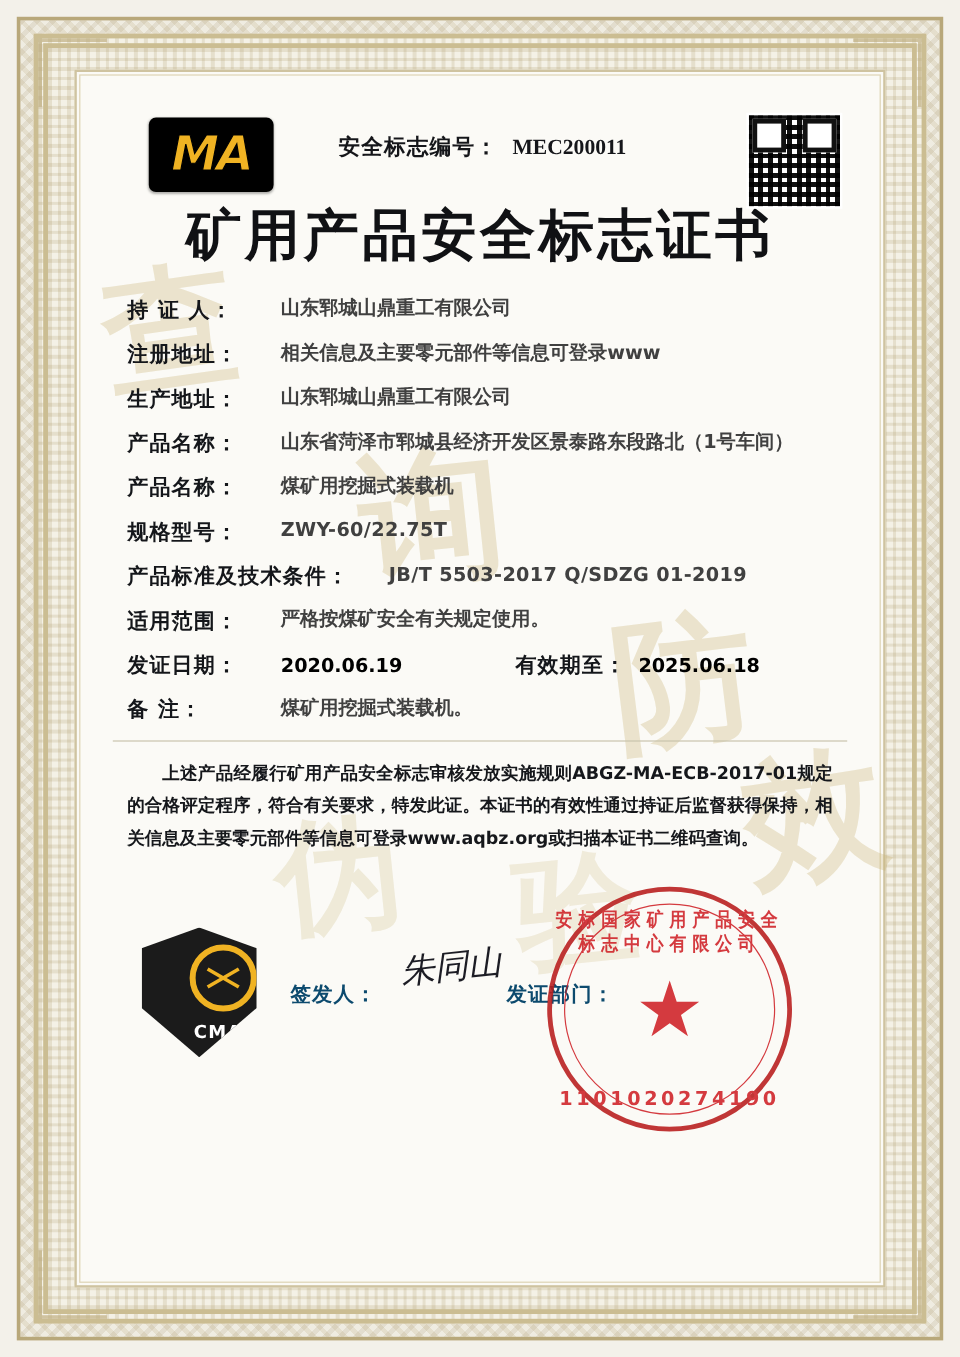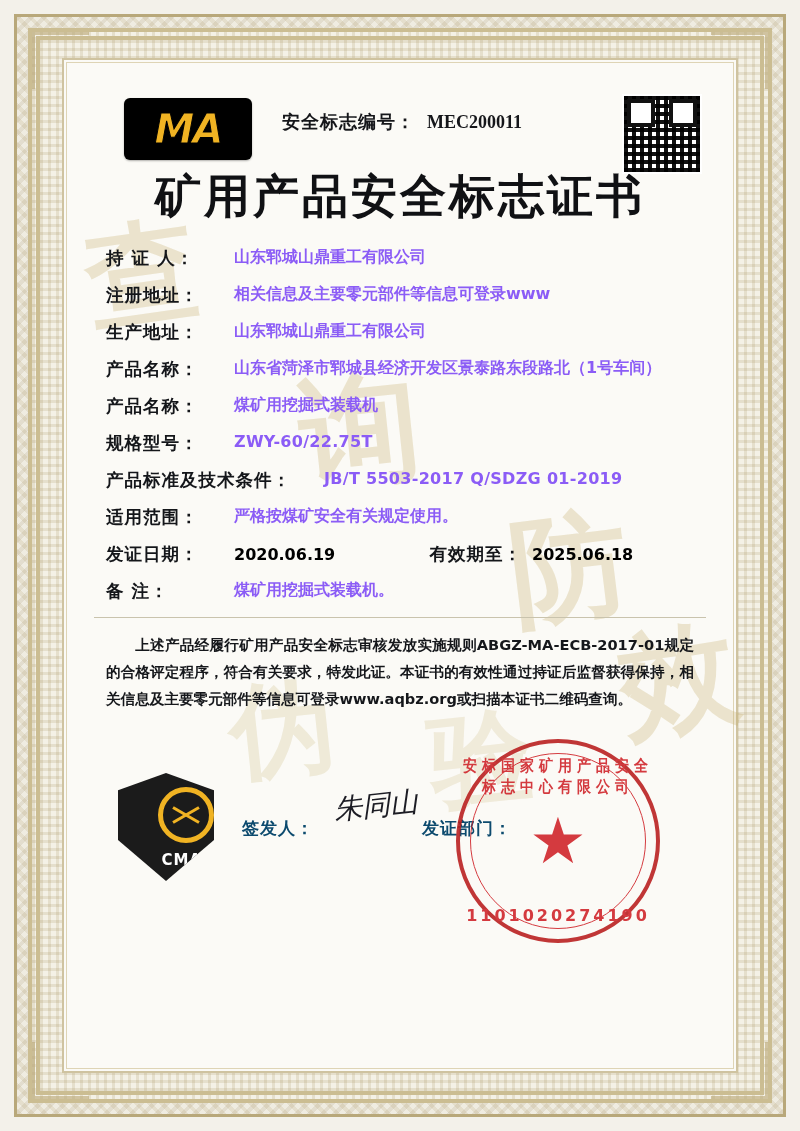--- a/index.html
+++ b/index.html
@@ -88,21 +88,21 @@
     padding: 16px 26px 0 26px;
     box-sizing: border-box;
   }
   .top-row {
     position: relative;
     height: 84px;
   }
   .ma-logo {
     position: absolute;
     left: 32px; top: 20px;
-    width: 128px; height: 62px;
+    width: 104px; height: 62px;
     background: #000;
     border-radius: 6px;
     display: flex;
     align-items: center;
     justify-content: center;
     box-shadow: 0 1px 2px rgba(0,0,0,.3);
   }
   .ma-logo span {
     font-family: "DejaVu Sans", sans-serif;
     font-weight: bold;
@@ -174,21 +174,21 @@
     font-weight: bold;
     color: #14161a;
     letter-spacing: 1px;
     white-space: nowrap;
   }
   .field.wide .label { width: 218px; }
   .field .value {
     flex: 1 1 auto;
     font-size: 16px;
     font-weight: bold;
-    color: #8b5cf6;
+    color: #404040;
     line-height: 1.35;
     word-break: break-all;
   }
   .field .value.latin {
     font-family: "DejaVu Sans", sans-serif;
     letter-spacing: .3px;
   }
   .field.dual {
     align-items: baseline;
   }

